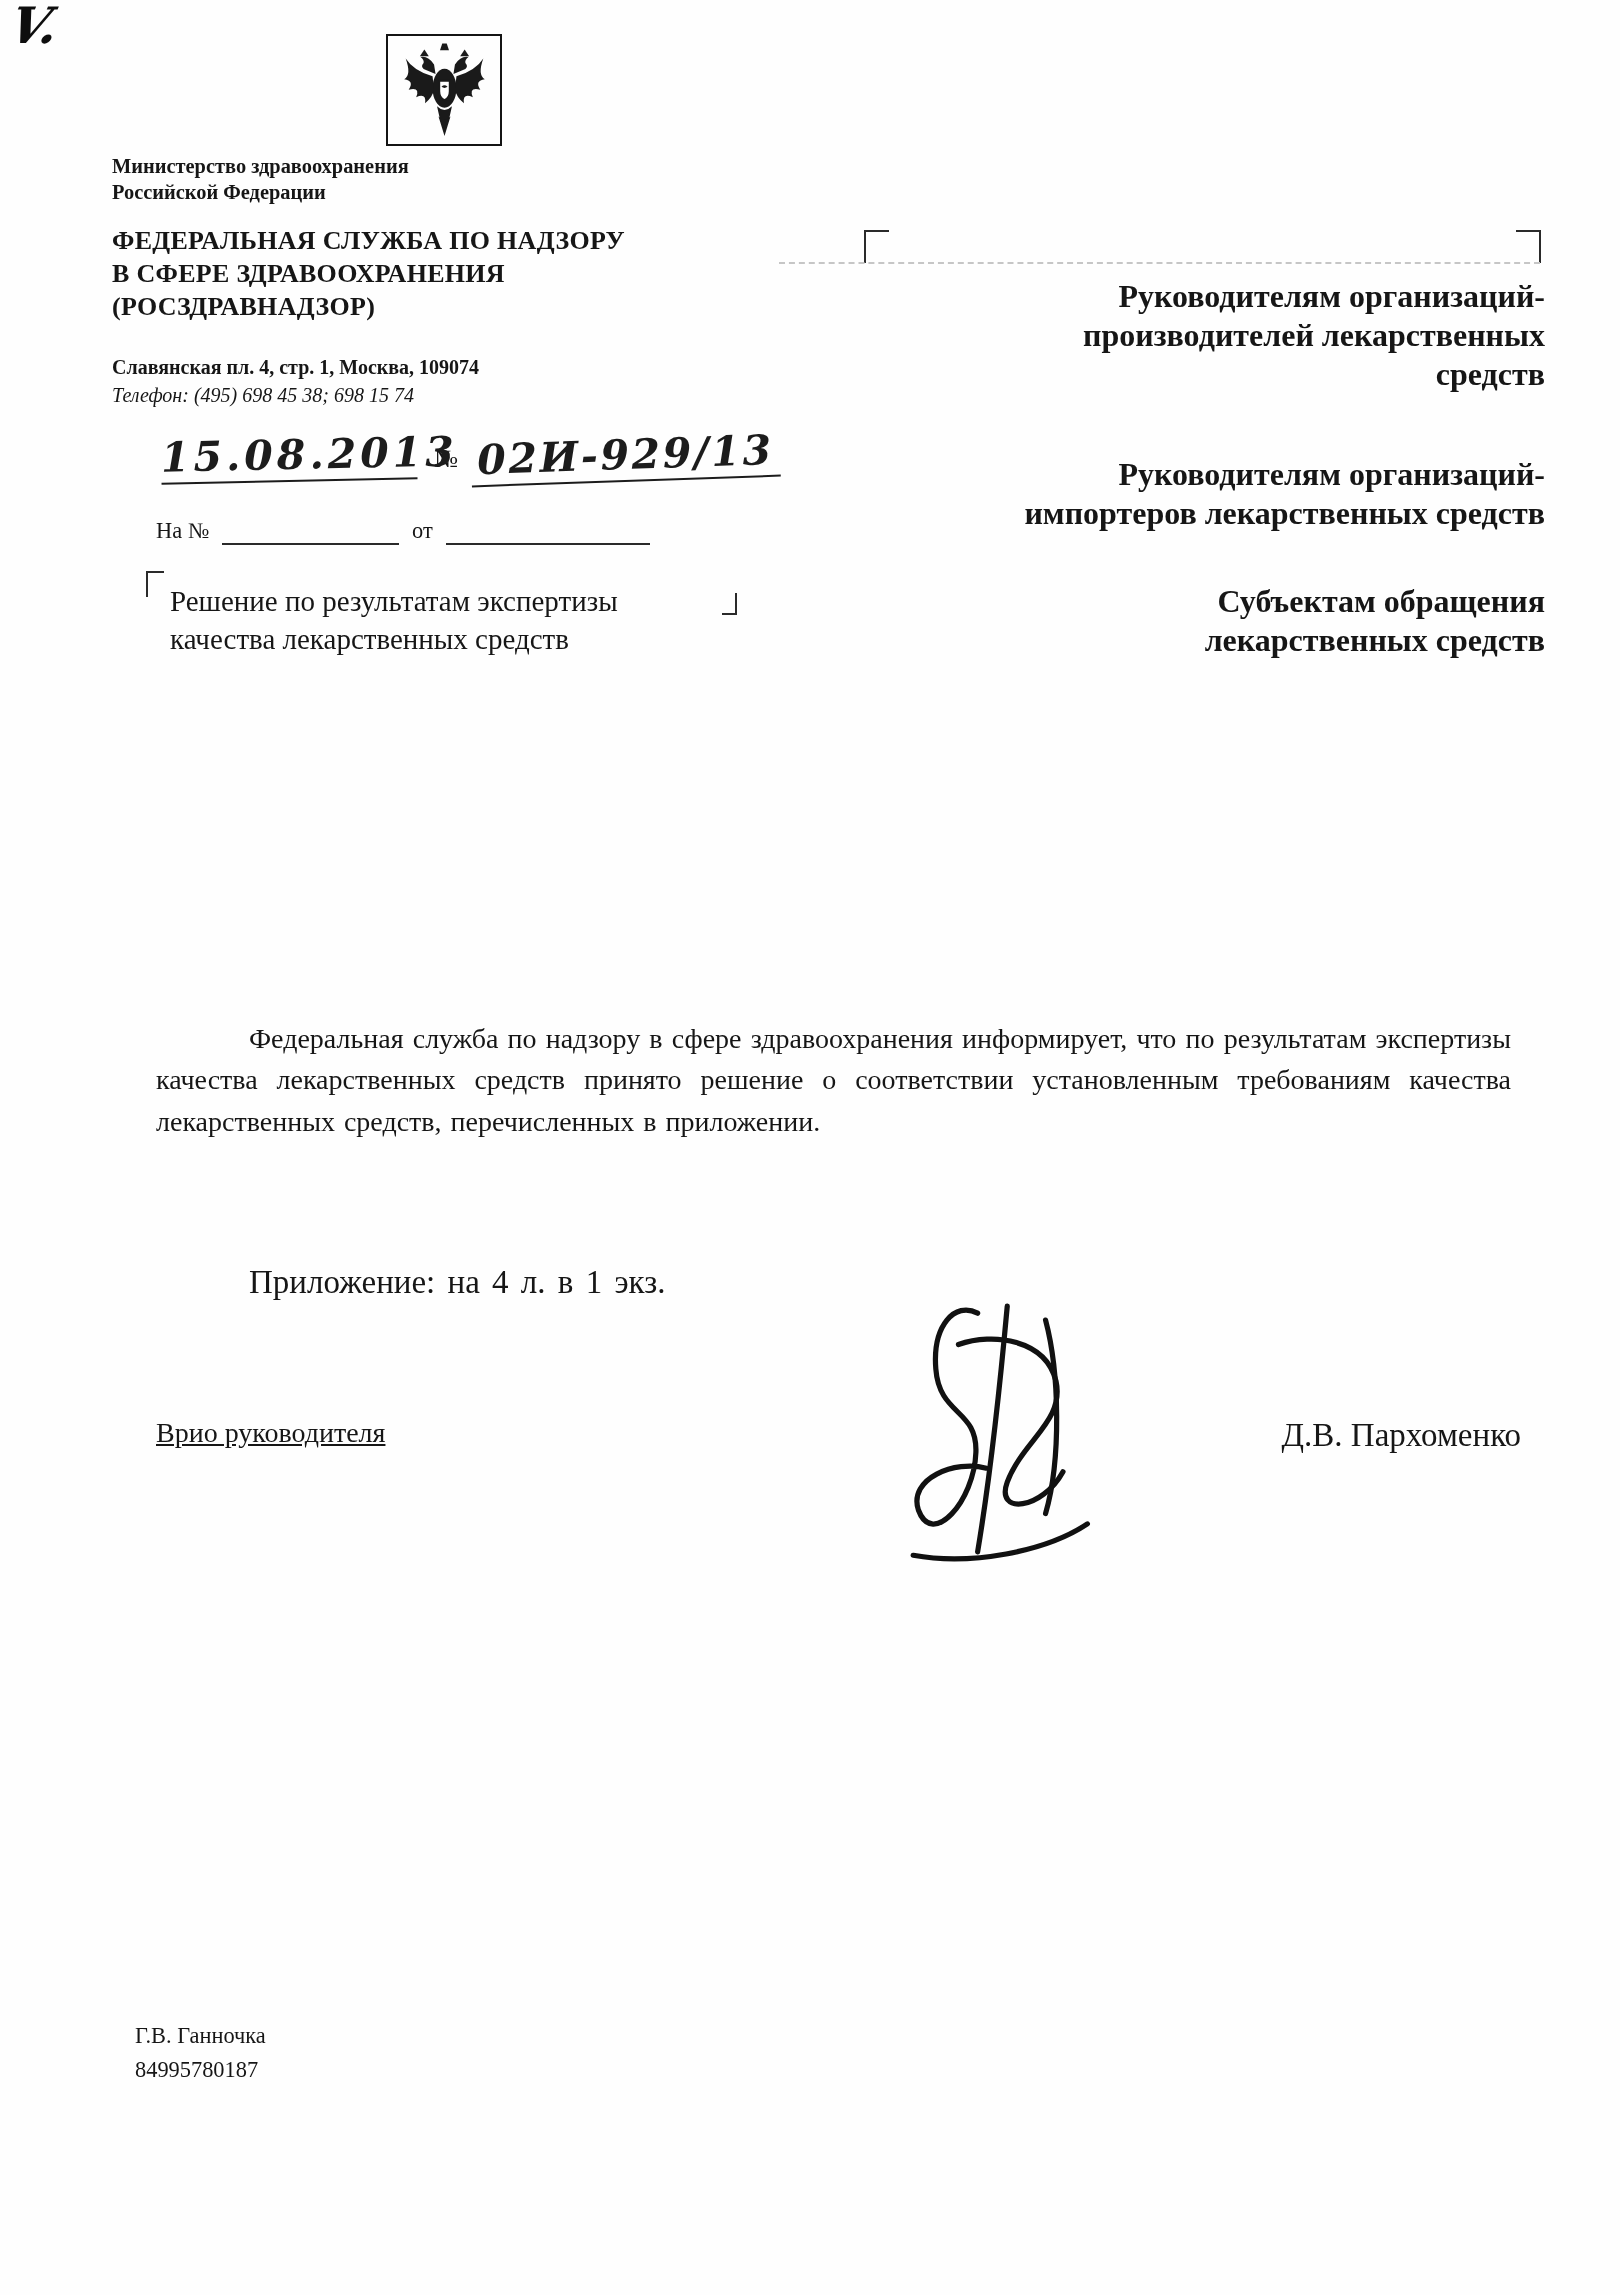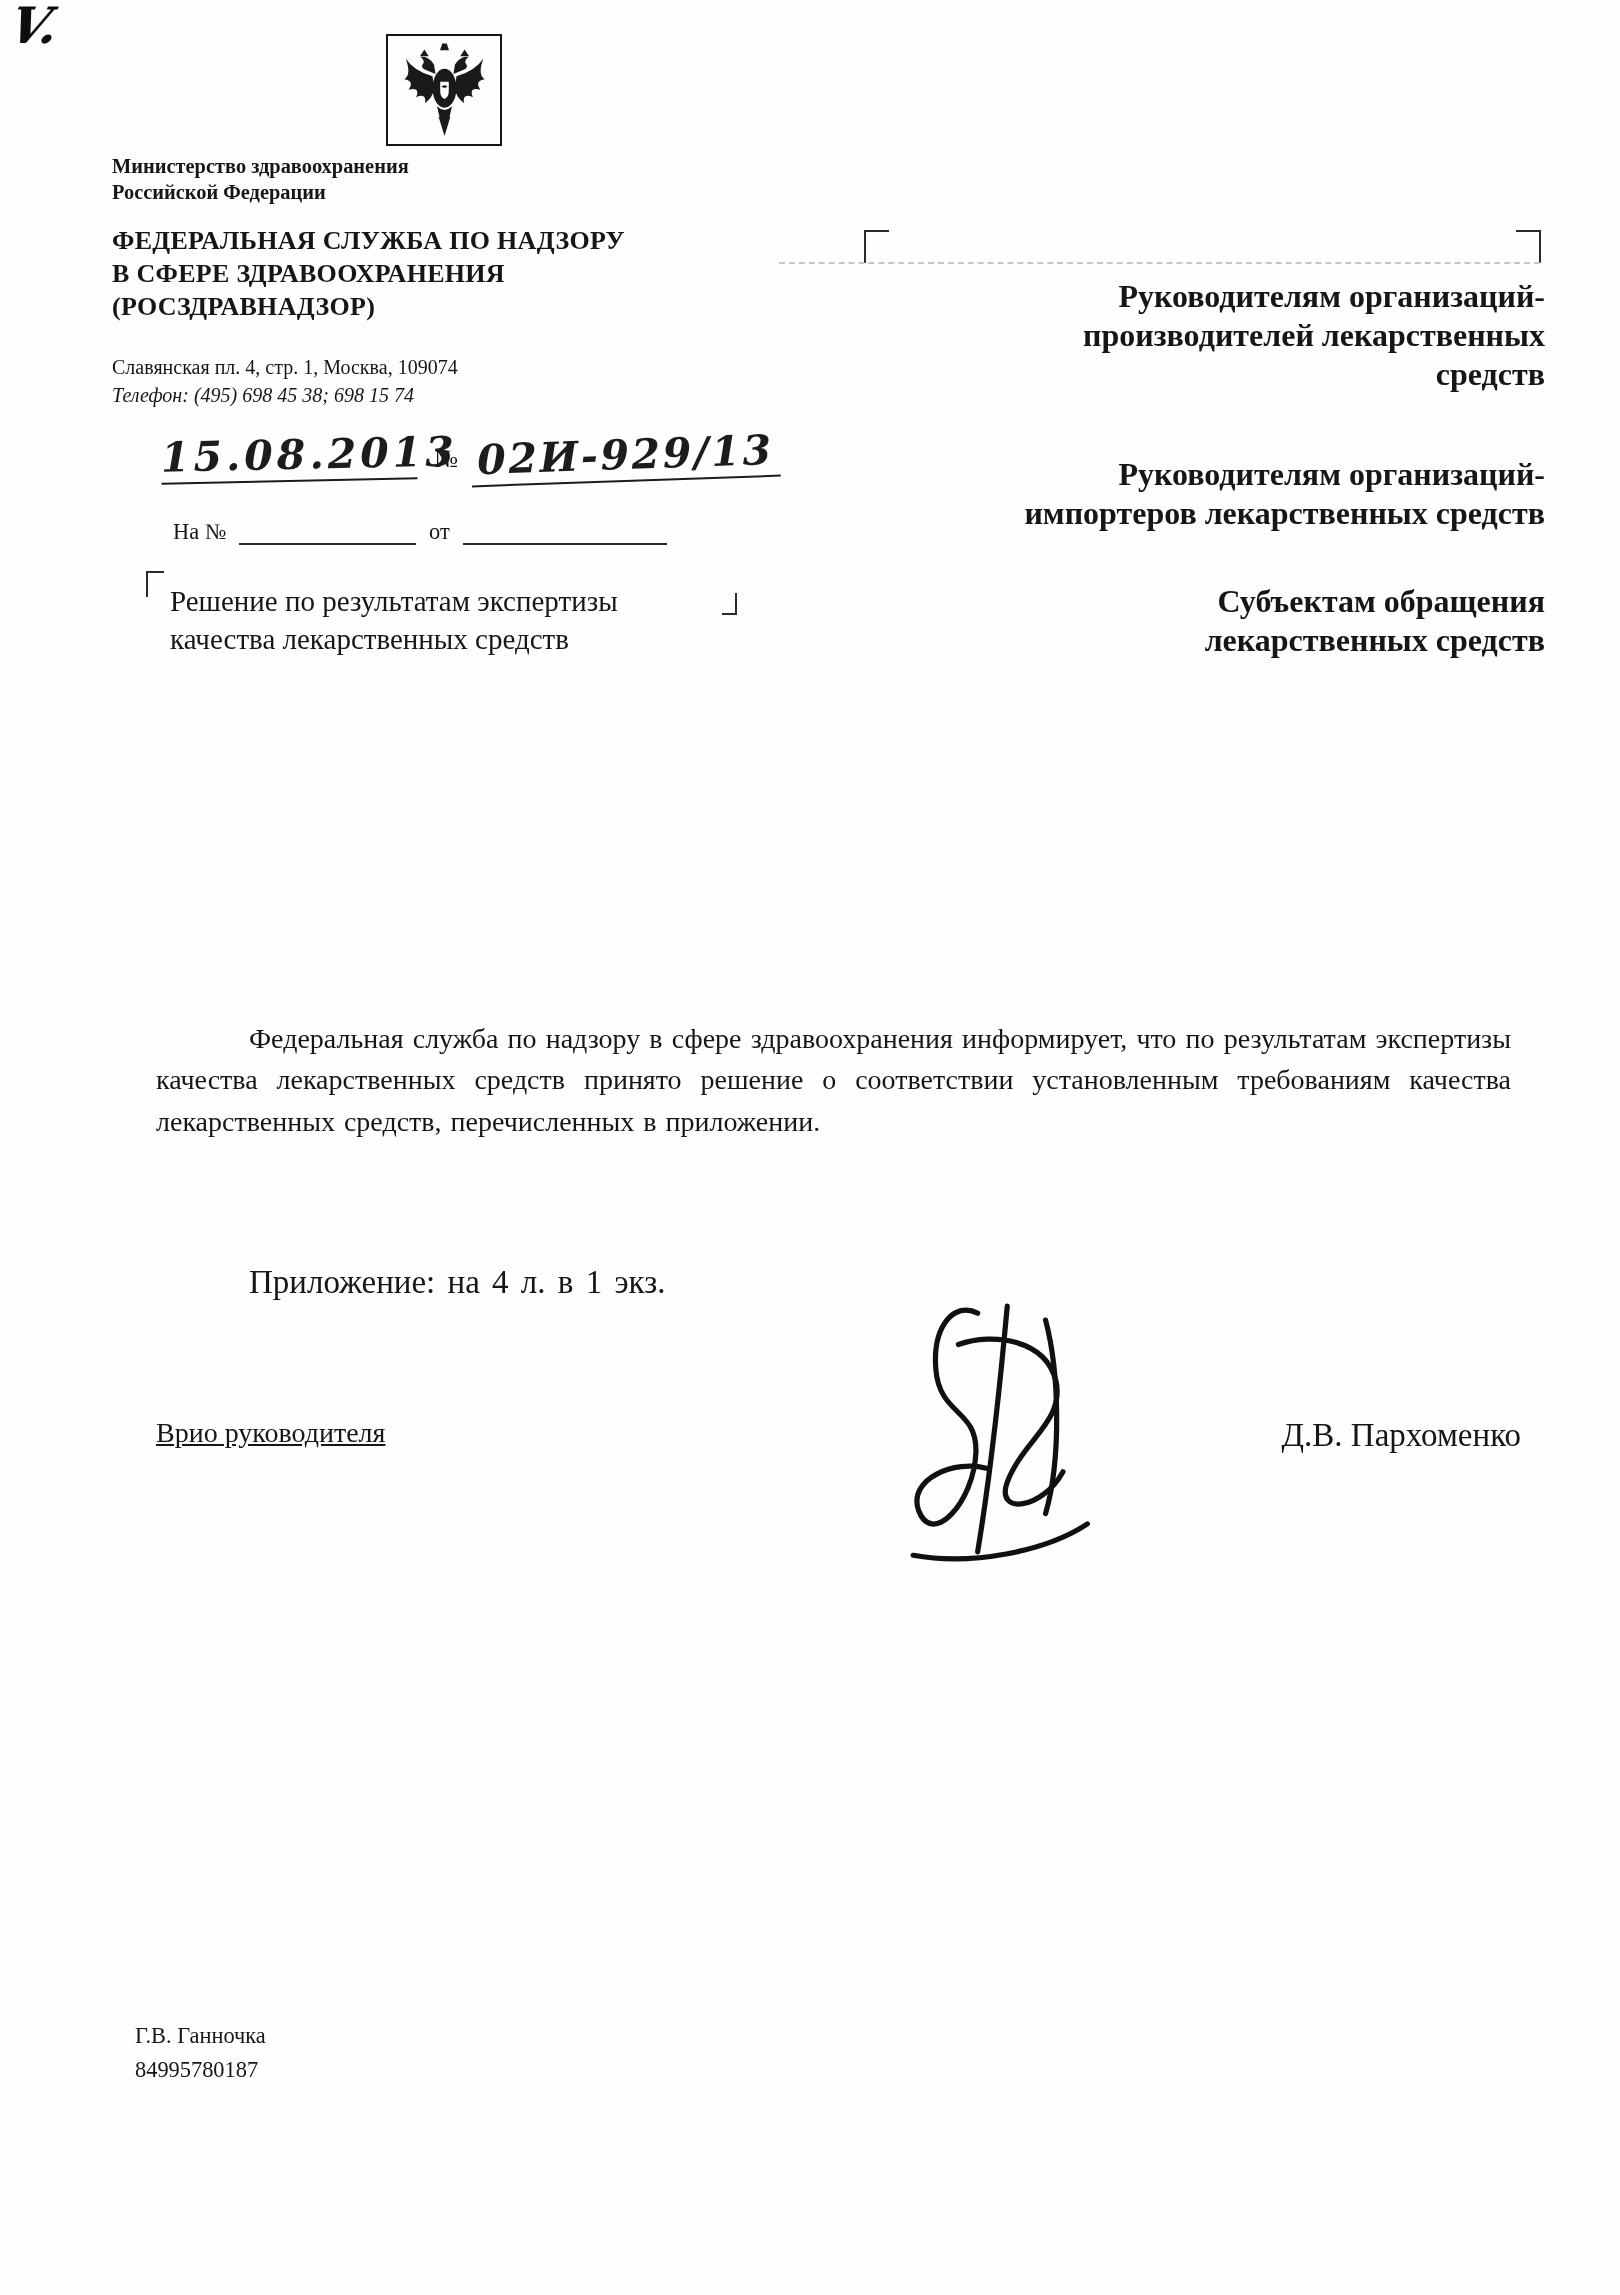--- a/index.html
+++ b/index.html
@@ -38,21 +38,21 @@
   .emblem-box svg { width: 97px; height: 97px; }
   .ministry {
     margin-top: 8px;
     font-size: 20.4px; font-weight: bold; line-height: 1.25;
   }
   .agency {
     margin-top: 20px;
     font-size: 26px; font-weight: bold; line-height: 1.26;
     letter-spacing: 0.3px;
   }
-  .addr-line { margin-top: 30px; font-size: 20px; line-height: 1.4; }
+  .addr-line { margin-top: 30px; font-size: 20px; line-height: 1.4; font-weight: bold; }
   .phone-line { font-size: 20px; line-height: 1.4; font-style: italic; }
 
   
   .req-row {
     position: absolute; left: 161px; top: 431px; width: 644px;
     display: flex; align-items: flex-end;
   }
   .hand {
     font-family: "DejaVu Serif", serif;
     font-style: italic; font-weight: bold;
@@ -69,23 +69,23 @@
   .hand-number {
     font-size: 41px; letter-spacing: 2.6px;
     width: 309px; text-align: center;
     border-bottom: 2.6px solid #1c1c1c;
     transform: rotate(-2deg);
     padding-bottom: 1.3px;
   }
 
   
   .reply-row {
-    position: absolute; left: 173px; top: 518px;
+    position: absolute; left: 156px; top: 518px;
     font-size: 22.4px;
-    display: flex; align-items: center;
+    display: flex; align-items: flex-start;
   }
   .blank {
     display: inline-block; height: 25px;
     border-bottom: 2px solid #2a2a2a;
     margin: 0 13px;
   }
   .blank-1 { width: 177px; }
   .blank-2 { width: 204px; }
 
   

